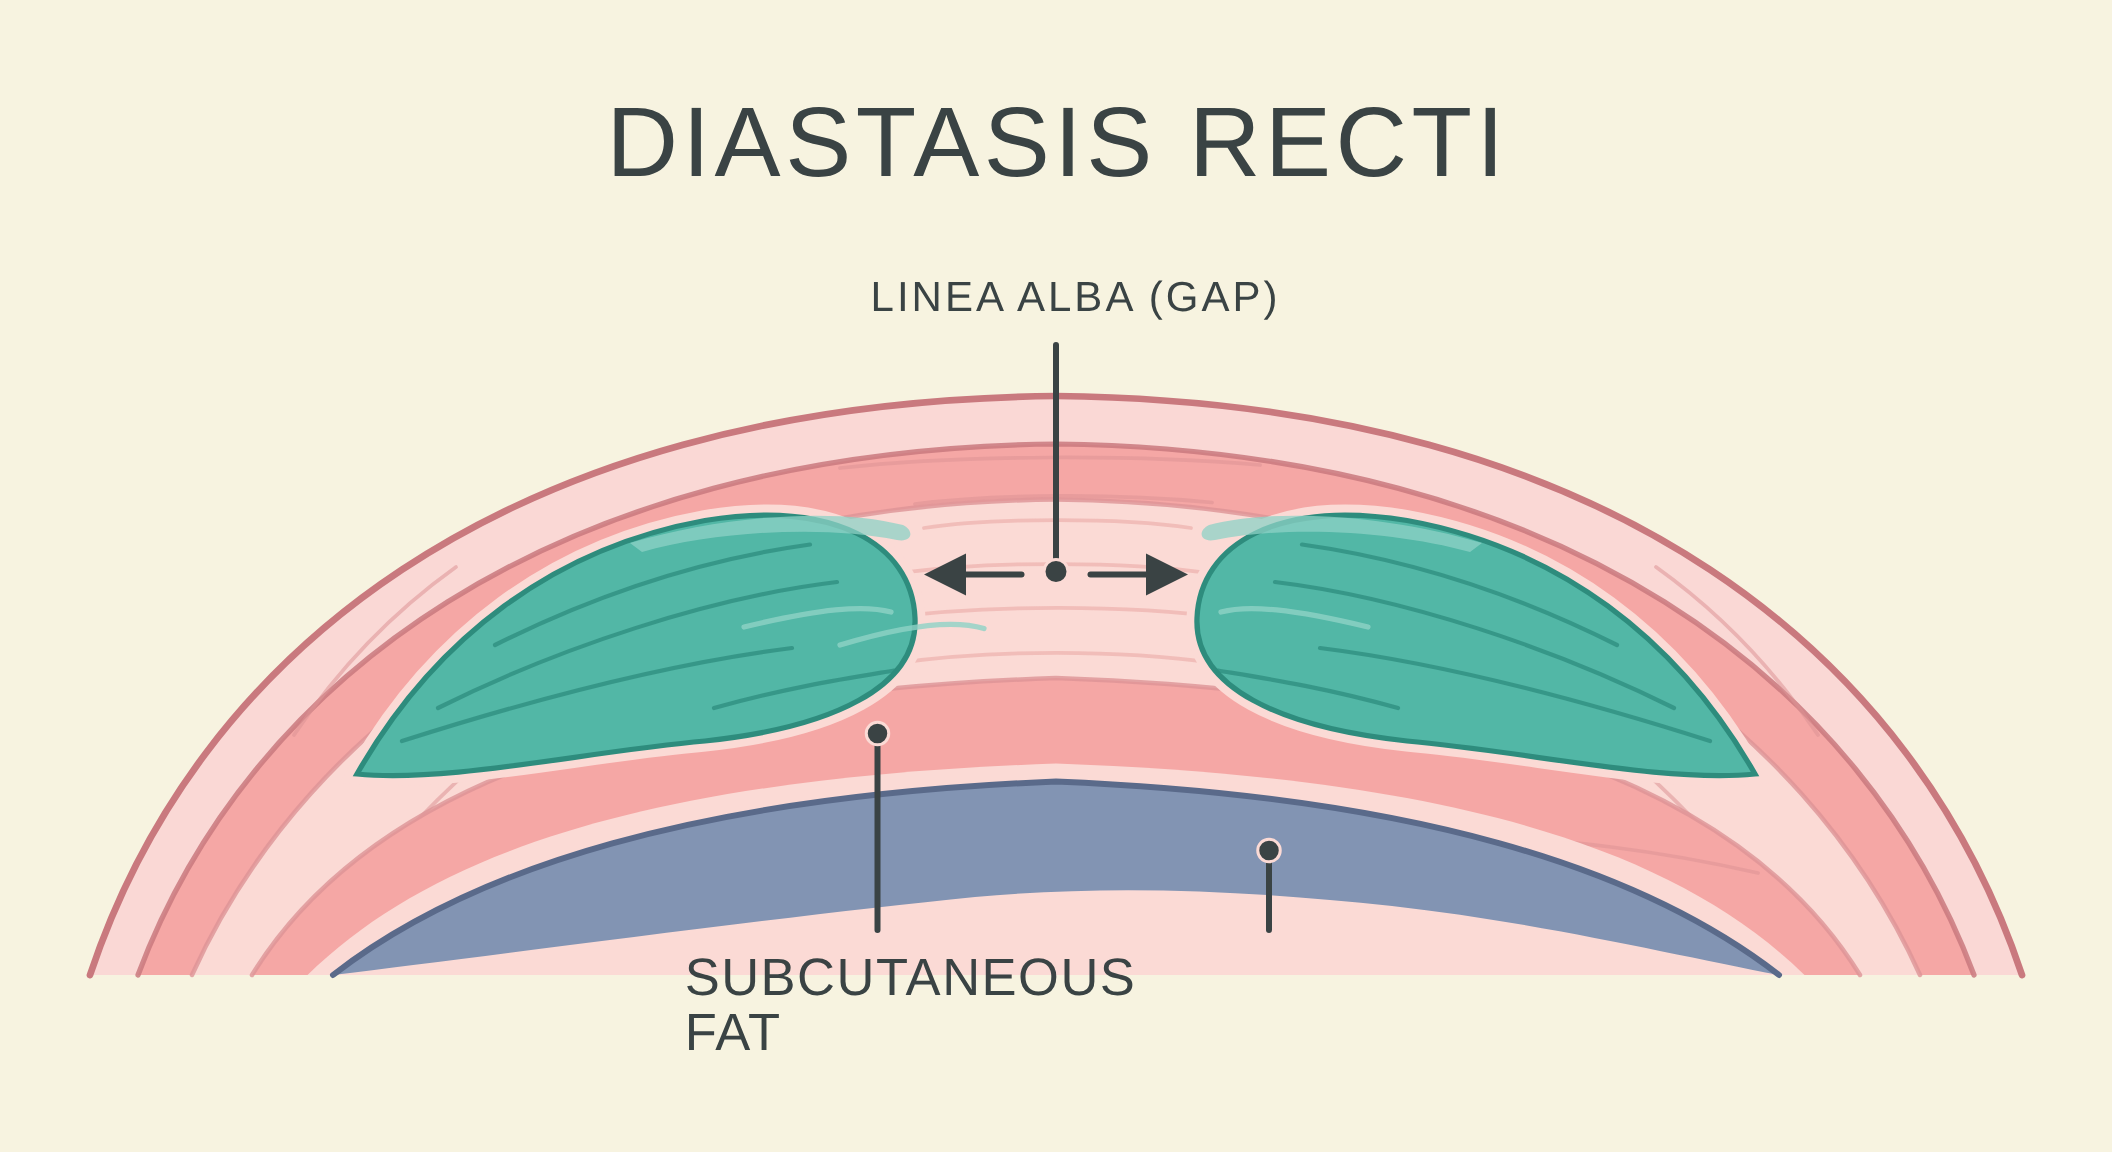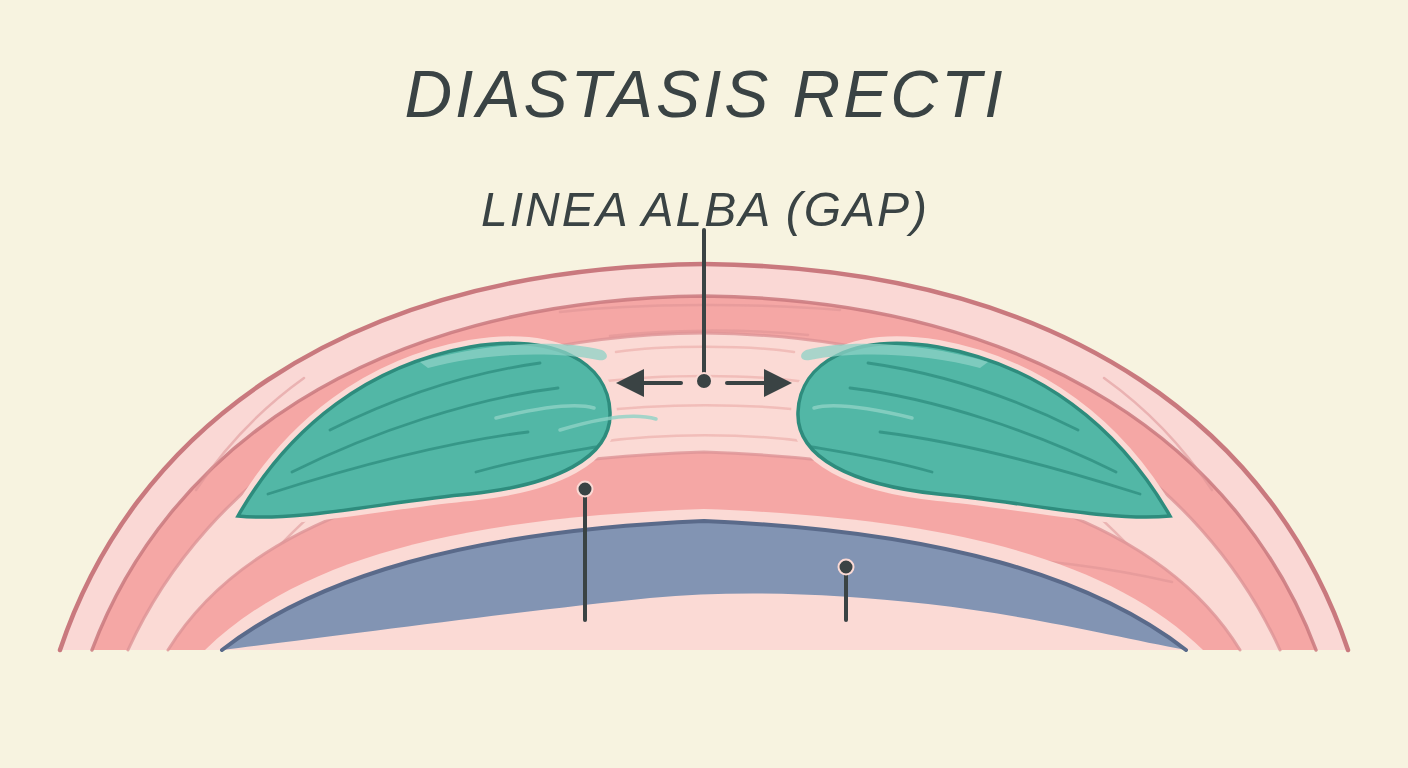--- a/index.html
+++ b/index.html
@@ -36,30 +36,30 @@
   .arrow-head{fill:var(--c-ink);}
 
   
   .label{
     position:absolute;
     transform:translateX(-50%);
     color:var(--c-ink);
     text-align:left;
     white-space:nowrap;
     letter-spacing:2px;
-    font-style:italic;
   }
   .title{
     font-size:66px;
     font-weight:400;
     letter-spacing:3px;
   }
   .sub{
-    font-size:48px;
+    font-size:28px;
     font-weight:400;
+    margin-left:12px;
   }
   .small{
     font-size:35px;
     font-weight:400;
     line-height:37px;
     letter-spacing:1px;
   }
 </style>
 </head>
 <body>
@@ -161,15 +161,19 @@
     <g>
       <path class="callout" d="M846,572 L846,620"></path>
       <circle class="callout-dot" cx="846" cy="567" r="7.5"></circle>
     </g>
   </svg>
 
   <div class="label title" style="left:705px; top:56px;">DIASTASIS RECTI</div>
 
   <div class="label sub" style="left:705px; top:182px;">LINEA ALBA (GAP)</div>
 
+  <div class="label small" style="left:607px; top:633px;">
+    <div>SUBCUTANEOUS</div>
+    <div>FAT</div>
+  </div>
 
 
 </div>
 
 </body></html>

